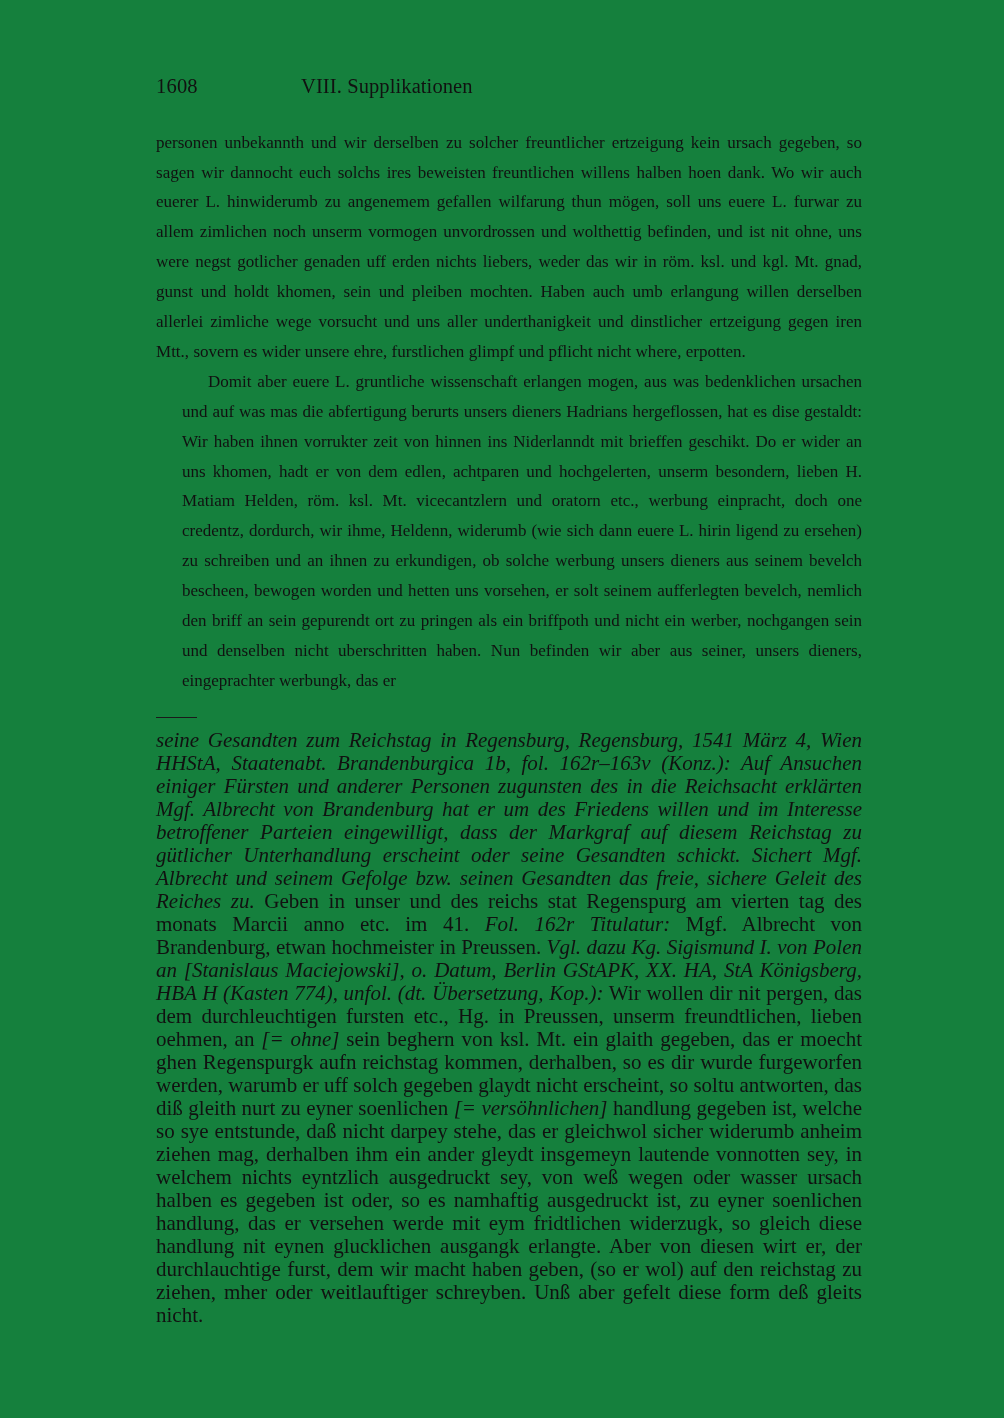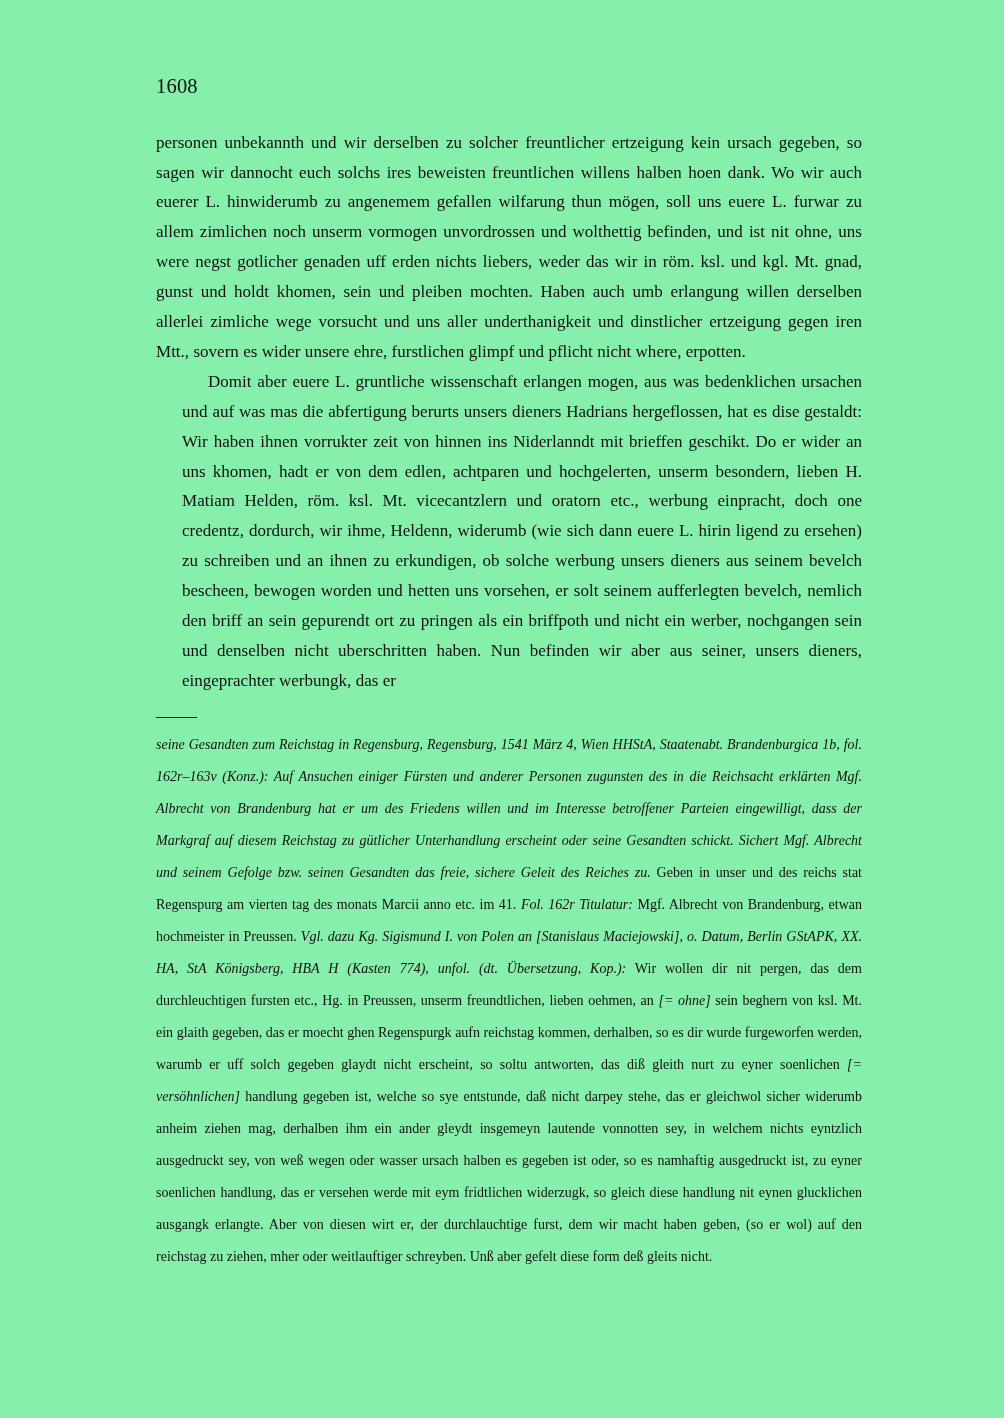--- a/index.html
+++ b/index.html
@@ -10,21 +10,21 @@
   }
   body {
     font-family: "Liberation Serif", "DejaVu Serif", serif;
     color: #111111;
   }
   .page {
     position: relative;
     width: 1004px;
     height: 1418px;
     margin: 0 auto;
-    background: #86efac;
+    background: #15803d;
     overflow: hidden;
     box-sizing: border-box;
   }
   .content {
     position: absolute;
     left: 156px;
     top: 74px;
     width: 706px;
   }
 
@@ -67,38 +67,39 @@
     margin-top: 21px;
     position: relative;
   }
   .fn-rule {
     width: 41px;
     height: 0;
     border-top: 1.2px solid #1a1a1a;
     margin-bottom: 11px;
   }
   .fn-text {
-    font-size: 14px;
-    line-height: 32px;
+    font-size: 21px;
+    line-height: 23px;
     text-align: justify;
     text-justify: inter-word;
     hyphens: none;
   }
   .fn-text .rm {
     font-style: normal;
   }
 </style>
 </head>
 <body>
 
 <div class="page">
   <div class="content">
 
     <div class="runhead">
       <div class="folio">1608</div>
+      <div class="title">VIII. Supplikationen</div>
     </div>
 
     <div class="body-block">
       <p>personen unbekannth und wir derselben zu solcher freuntlicher ertzeigung kein ursach gegeben, so sagen wir dannocht euch solchs ires beweisten freuntlichen willens halben hoen dank. Wo wir auch euerer L. hinwiderumb zu angenemem gefallen wilfarung thun mögen, soll uns euere L. furwar zu allem zimlichen noch unserm vormogen unvordrossen und wolthettig befinden, und ist nit ohne, uns were negst gotlicher genaden uff erden nichts liebers, weder das wir in röm. ksl. und kgl. Mt. gnad, gunst und holdt khomen, sein und pleiben mochten. Haben auch umb erlangung willen derselben allerlei zimliche wege vorsucht und uns aller underthanigkeit und dinstlicher ertzeigung gegen iren Mtt., sovern es wider unsere ehre, furstlichen glimpf und pflicht nicht where, erpotten.</p>
       <p class="indent">Domit aber euere L. gruntliche wissenschaft erlangen mogen, aus was bedenklichen ursachen und auf was mas die abfertigung berurts unsers dieners Hadrians hergeflossen, hat es dise gestaldt: Wir haben ihnen vorrukter zeit von hinnen ins Niderlanndt mit brieffen geschikt. Do er wider an uns khomen, hadt er von dem edlen, achtparen und hochgelerten, unserm besondern, lieben H. Matiam Helden, röm. ksl. Mt. vicecantzlern und oratorn etc., werbung einpracht, doch one credentz, dordurch, wir ihme, Heldenn, widerumb (wie sich dann euere L. hirin ligend zu ersehen) zu schreiben und an ihnen zu erkundigen, ob solche werbung unsers dieners aus seinem bevelch bescheen, bewogen worden und hetten uns vorsehen, er solt seinem aufferlegten bevelch, nemlich den briff an sein gepurendt ort zu pringen als ein briffpoth und nicht ein werber, nochgangen sein und denselben nicht uberschritten haben. Nun befinden wir aber aus seiner, unsers dieners, eingeprachter werbungk, das er</p>
     </div>
 
     <div class="footnote">
       <div class="fn-rule"></div>
       <div class="fn-text"><span class="" style="font-style: italic;">seine Gesandten zum Reichstag in Regensburg, Regensburg, 1541 März 4, Wien HHStA, Staatenabt. Brandenburgica 1b, fol. 162r–163v (Konz.): Auf Ansuchen einiger Fürsten und anderer Personen zugunsten des in die Reichsacht erklärten Mgf. Albrecht von Brandenburg hat er um des Friedens willen und im Interesse betroffener Parteien eingewilligt, dass der Markgraf auf diesem Reichstag zu gütlicher Unterhandlung erscheint oder seine Gesandten schickt. Sichert Mgf. Albrecht und seinem Gefolge bzw. seinen Gesandten das freie, sichere Geleit des Reiches zu.</span><span class="rm"> Geben in unser und des reichs stat Regenspurg am vierten tag des monats Marcii anno etc. im 41. </span><span class="" style="font-style: italic;">Fol. 162r Titulatur:</span><span class="rm"> Mgf. Albrecht von Brandenburg, etwan hochmeister in Preussen. </span><span class="" style="font-style: italic;">Vgl. dazu Kg. Sigismund I. von Polen an [Stanislaus Maciejowski], o. Datum, Berlin GStAPK, XX. HA, StA Königsberg, HBA H (Kasten 774), unfol. (dt. Übersetzung, Kop.):</span><span class="rm"> Wir wollen dir nit pergen, das dem durchleuchtigen fursten etc., Hg. in Preussen, unserm freundtlichen, lieben oehmen, an </span><span class="" style="font-style: italic;">[= ohne]</span><span class="rm"> sein beghern von ksl. Mt. ein glaith gegeben, das er moecht ghen Regenspurgk aufn reichstag kommen, derhalben, so es dir wurde furgeworfen werden, warumb er uff solch gegeben glaydt nicht erscheint, so soltu antworten, das diß gleith nurt zu eyner soenlichen </span><span class="" style="font-style: italic;">[= versöhnlichen]</span><span class="rm"> handlung gegeben ist, welche so sye entstunde, daß nicht darpey stehe, das er gleichwol sicher widerumb anheim ziehen mag, derhalben ihm ein ander gleydt insgemeyn lautende vonnotten sey, in welchem nichts eyntzlich ausgedruckt sey, von weß wegen oder wasser ursach halben es gegeben ist oder, so es namhaftig ausgedruckt ist, zu eyner soenlichen handlung, das er versehen werde mit eym fridtlichen widerzugk, so gleich diese handlung nit eynen glucklichen ausgangk erlangte. Aber von diesen wirt er, der durchlauchtige furst, dem wir macht haben geben, (so er wol) auf den reichstag zu ziehen, mher oder weitlauftiger schreyben. Unß aber gefelt diese form deß gleits nicht.</span></div>

